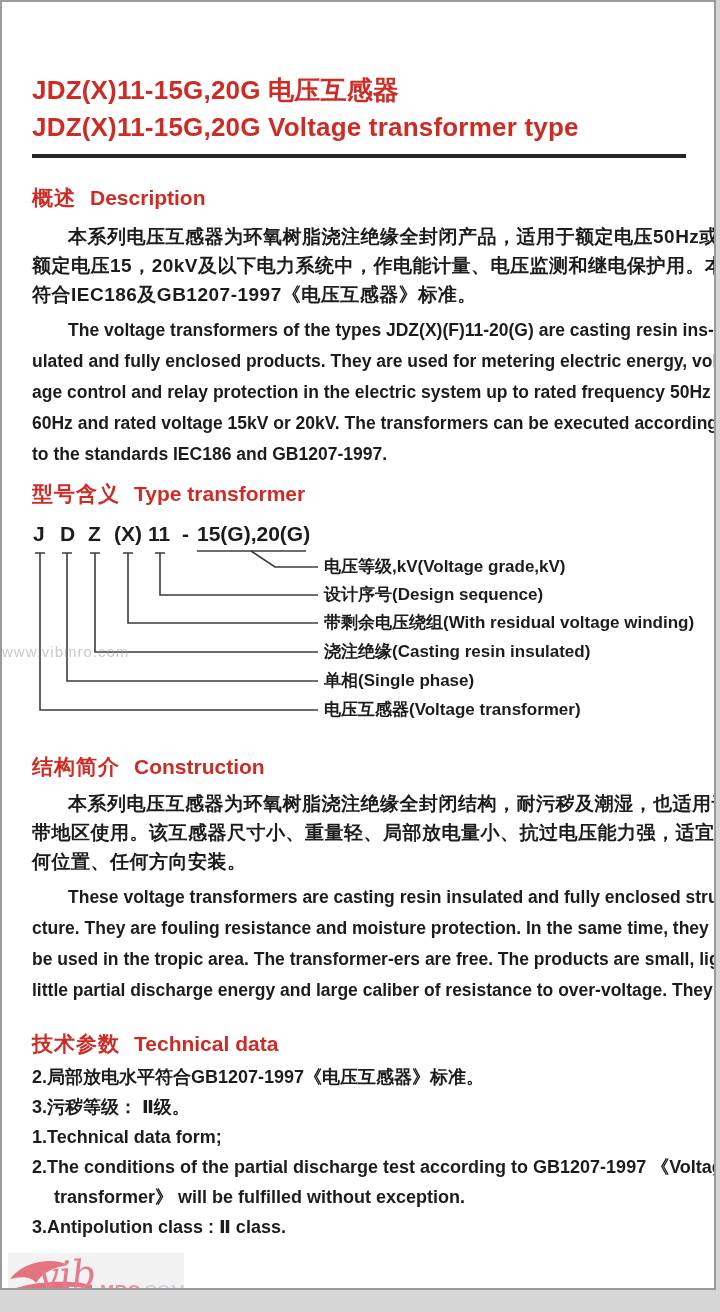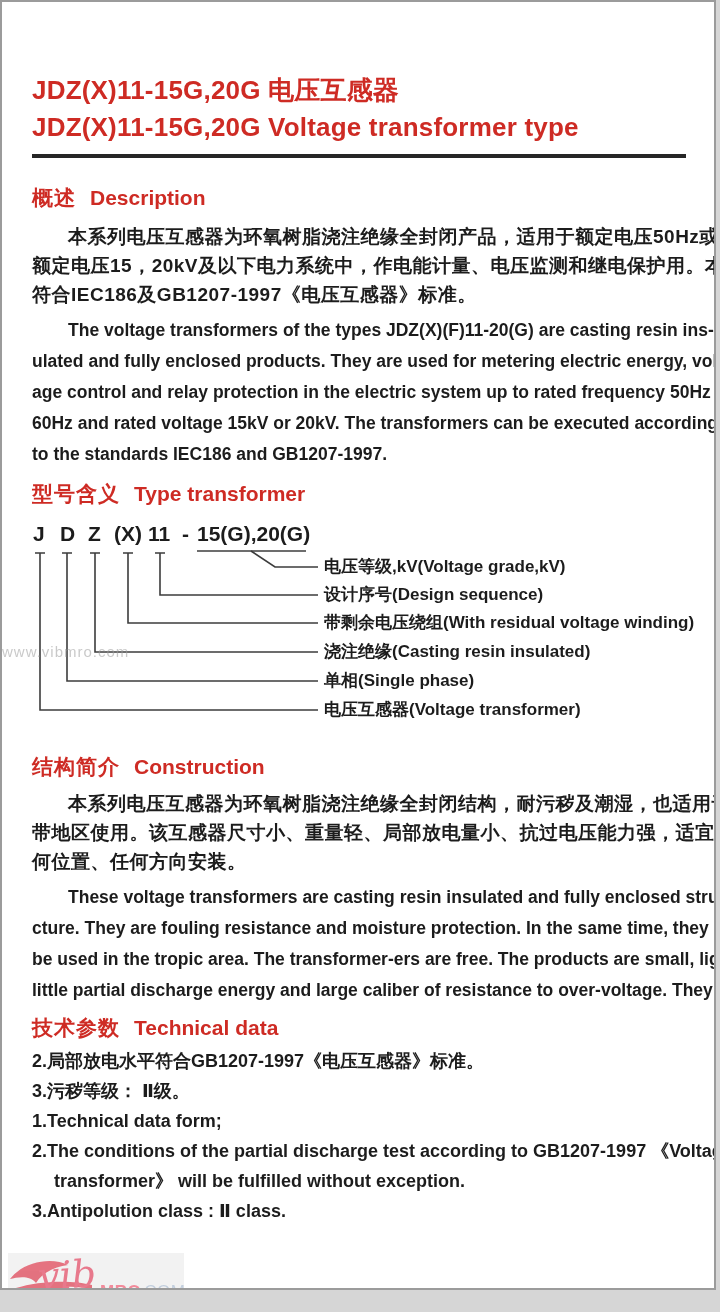--- a/index.html
+++ b/index.html
@@ -36,21 +36,21 @@
   
   .para{color:#1c1c1c;font-weight:bold;}
   .para.zh{margin-top:10px;font-size:19px;letter-spacing:0.5px;}
   .para.zh .pline{height:29px;line-height:29px;white-space:nowrap;}
   .para.en{margin-top:6px;font-size:17.5px;}
   .para.en .pline{height:31px;line-height:31px;white-space:nowrap;}
   .para .pline:first-child{text-indent:36px;}
   .para.zh2{margin-top:8px;}
 
   .h-type{margin-top:10px;}
-  .h-tech{margin-top:8px;}
+  .h-tech{margin-top:24px;}
 
   
   .diagram{position:relative;margin-top:14px;height:205px;margin-left:-30px;width:712px;}
   .diagram svg{position:absolute;left:0;top:0;}
   .model-token{
     position:absolute;top:0;height:24px;line-height:24px;
     color:#1c1c1c;font-weight:bold;font-size:21px;white-space:nowrap;
   }
   .model-tokens .model-token:nth-child(1){left:31px;}
   .model-tokens .model-token:nth-child(2){left:58px;}

